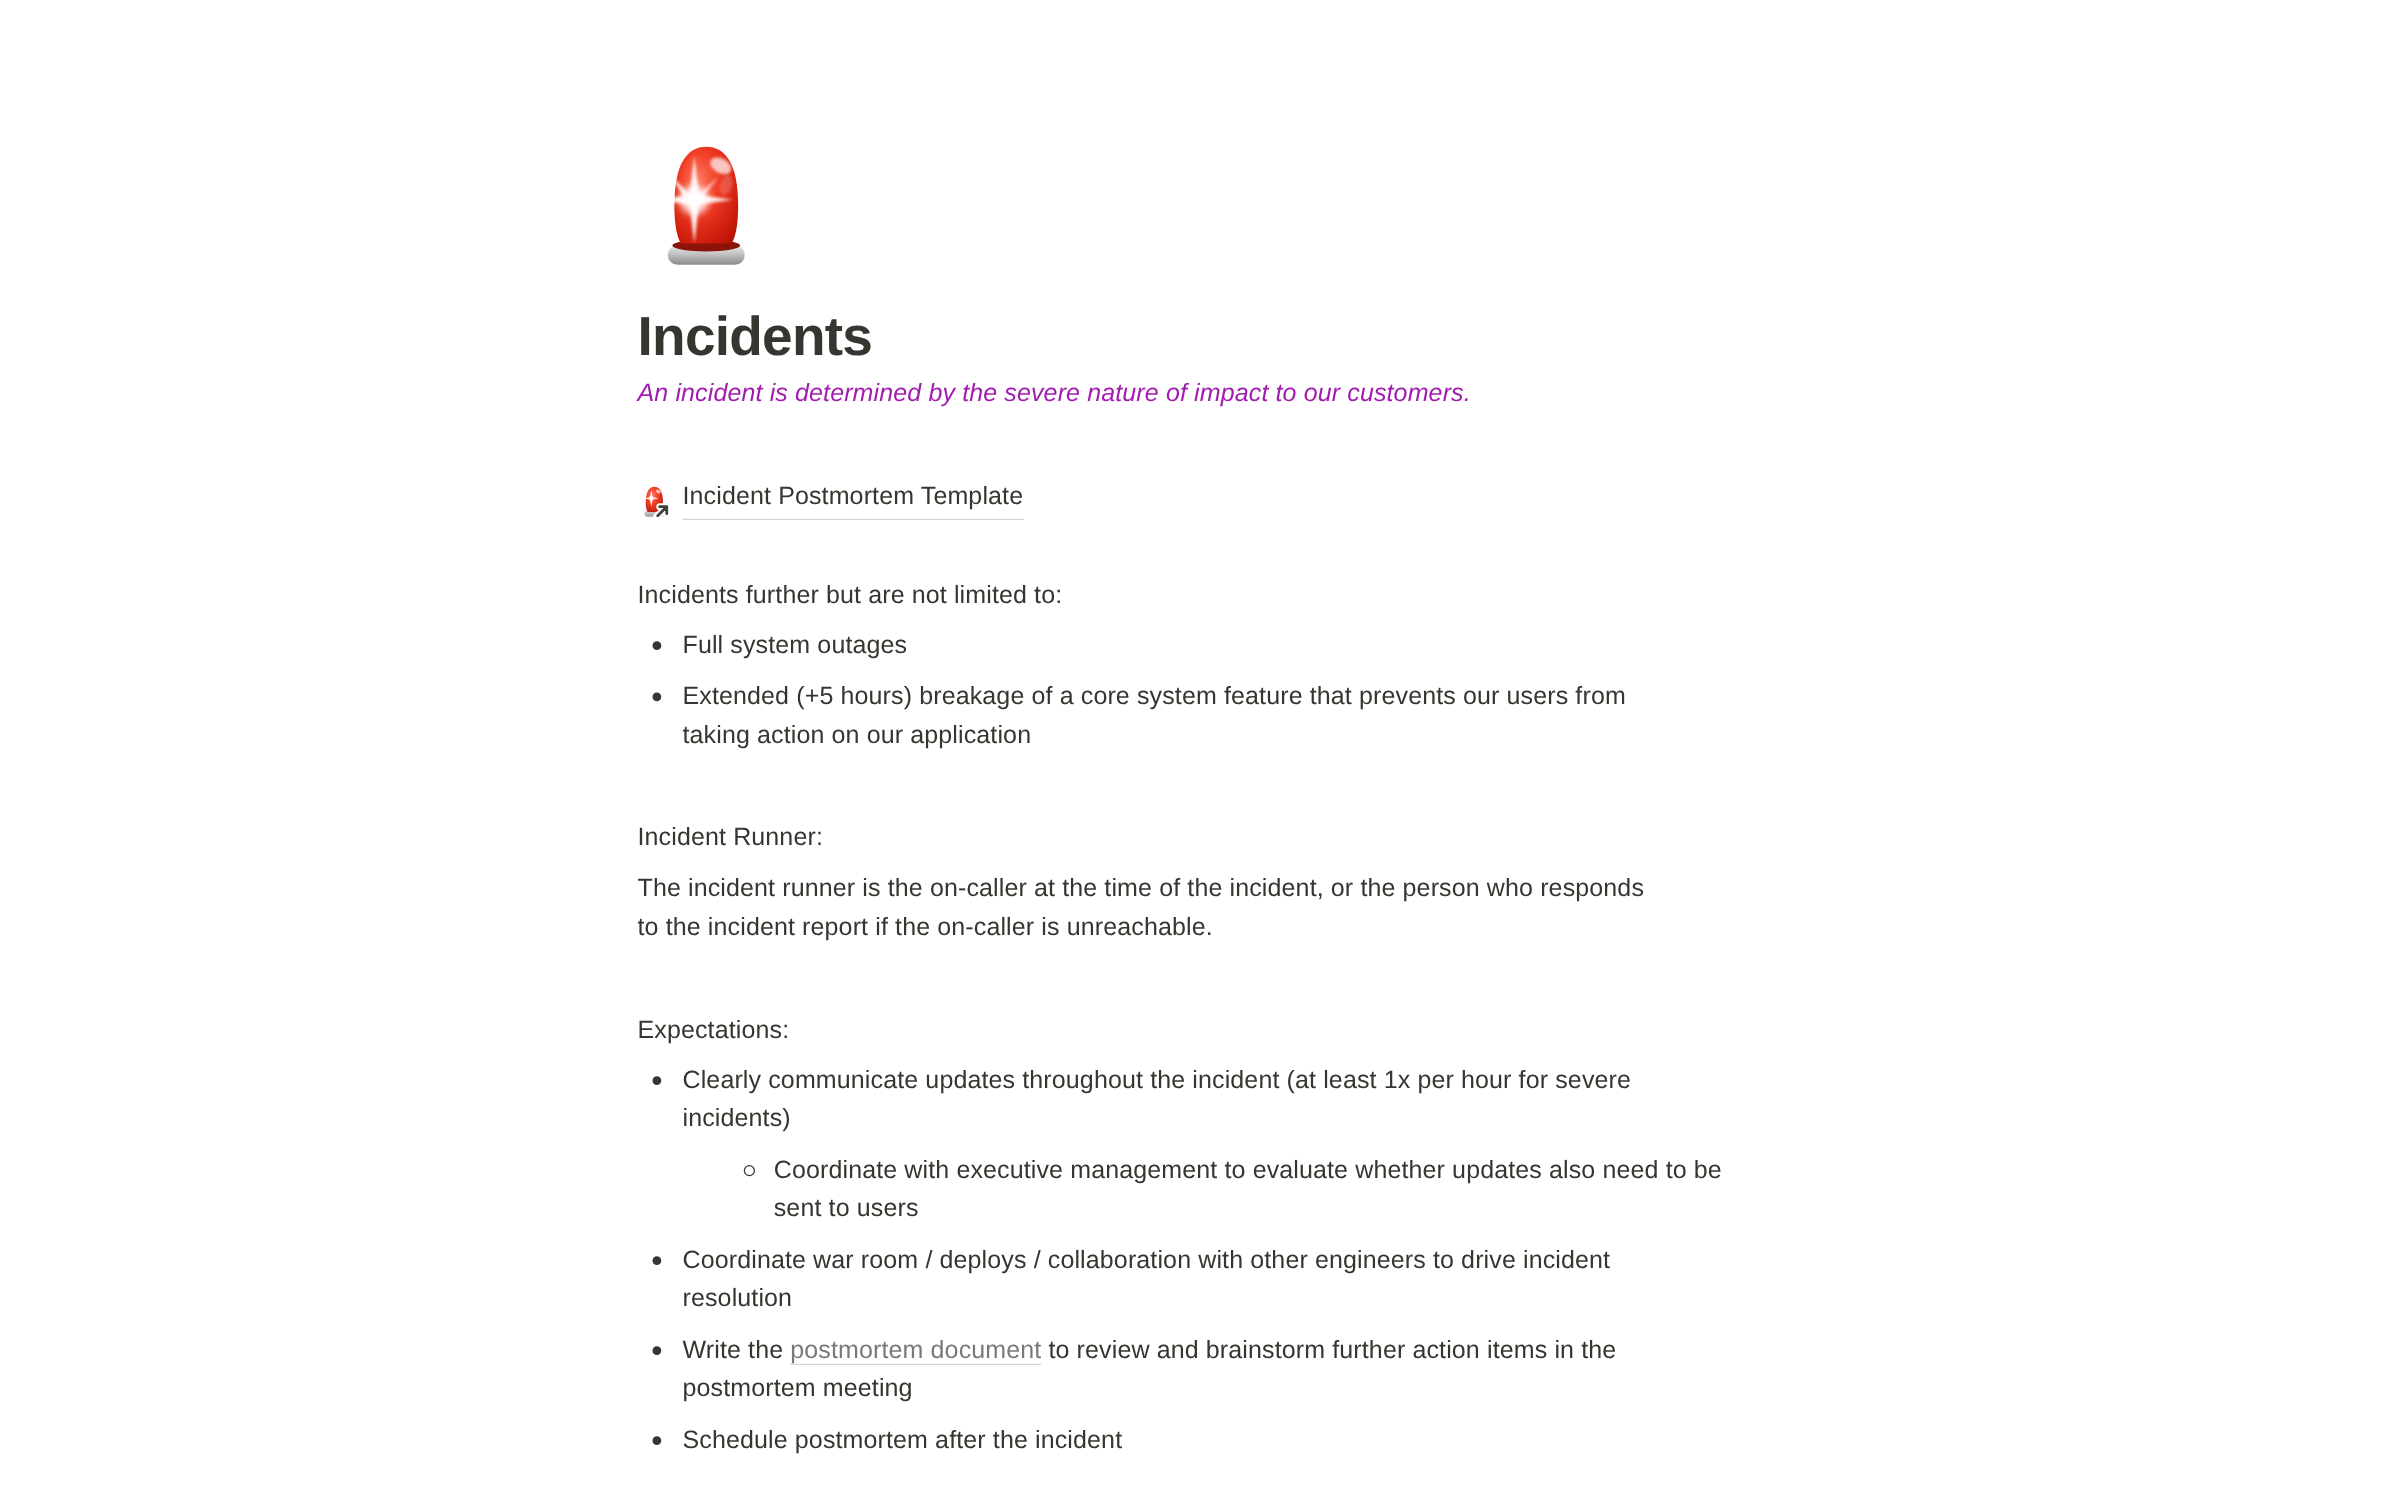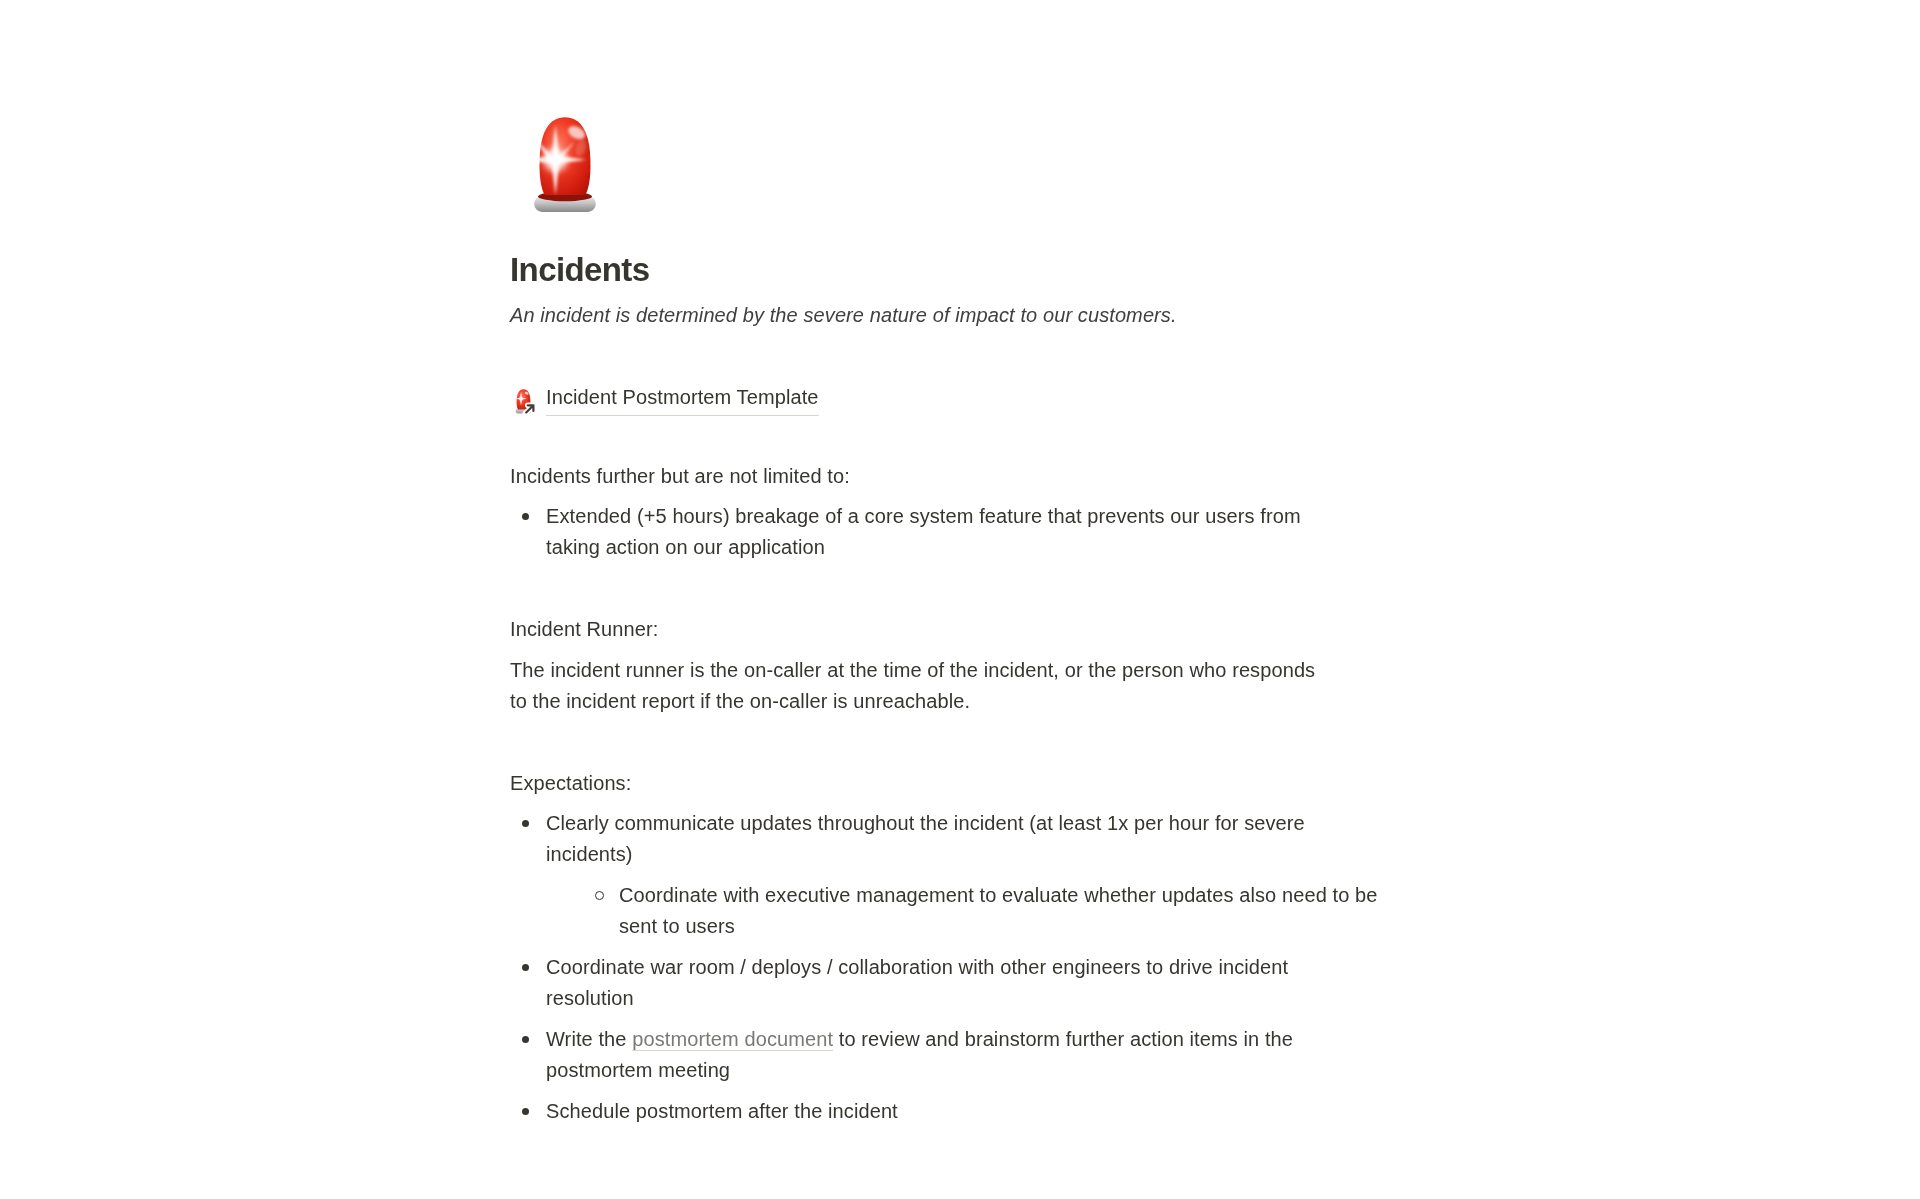--- a/index.html
+++ b/index.html
@@ -24,30 +24,30 @@
   }
   .page-icon {
     width: 102px;
     height: 102px;
     margin-left: 4px;
     cursor: pointer;
   }
   .page-icon svg { width: 100%; height: 100%; }
   .page-title {
     margin: 26px 0 0 0;
-    font-size: 33px;
+    font-size: 44px;
     line-height: 60px;
     font-weight: 700;
     letter-spacing: -0.6px;
     color: #37352F;
   }
   .subtitle {
     margin: 19px 0 0 0;
     font-style: italic;
-    color: #404040;
+    color: #a21caf;
   }
   .page-link {
     margin-top: 51px;
     display: flex;
     align-items: center;
     gap: 9px;
     width: fit-content;
     cursor: pointer;
     height: 34px;
   }
@@ -193,20 +193,24 @@
         <path d="M14.4,21.8 L20.2,16 M15.8,15.4 H20.8 V20.4" stroke="#41403C" stroke-width="2" fill="none" stroke-linecap="round" stroke-linejoin="round"></path>
       </svg>
     </span>
     <span class="page-link-label">Incident Postmortem Template</span>
   </div>
 
   <p class="para gap-top-lg">Incidents further but are not limited to:</p>
   <ul class="list">
     <li class="li">
       <span class="dot"></span>
+      <span class="li-text">Full system outages</span>
+    </li>
+    <li class="li">
+      <span class="dot"></span>
       <span class="li-text">Extended (+5 hours) breakage of a core system feature that prevents our users from
 taking action on our application</span>
     </li>
   </ul>
 
   <p class="para gap-top-sec">Incident Runner:</p>
   <p class="para gap-top-sm">The incident runner is the on-caller at the time of the incident, or the person who responds
 to the incident report if the on-caller is unreachable.</p>
 
   <p class="para gap-top-sec">Expectations:</p>

